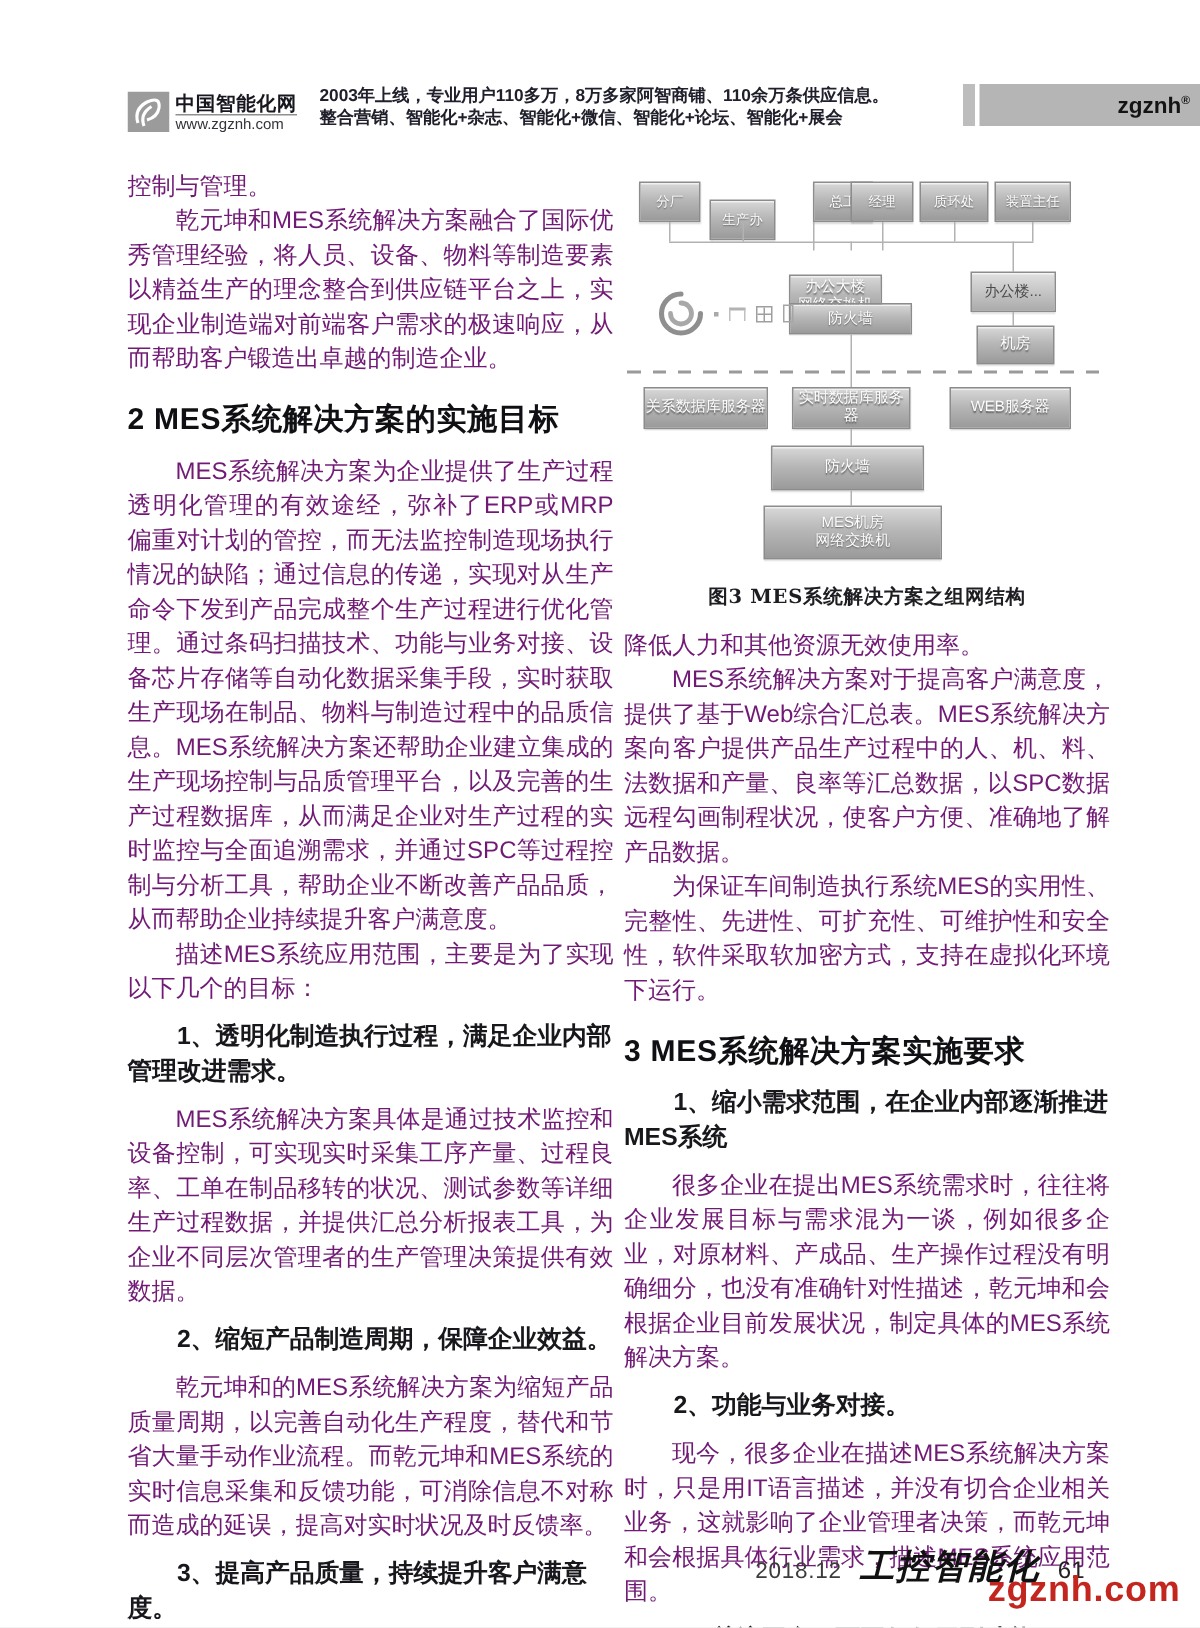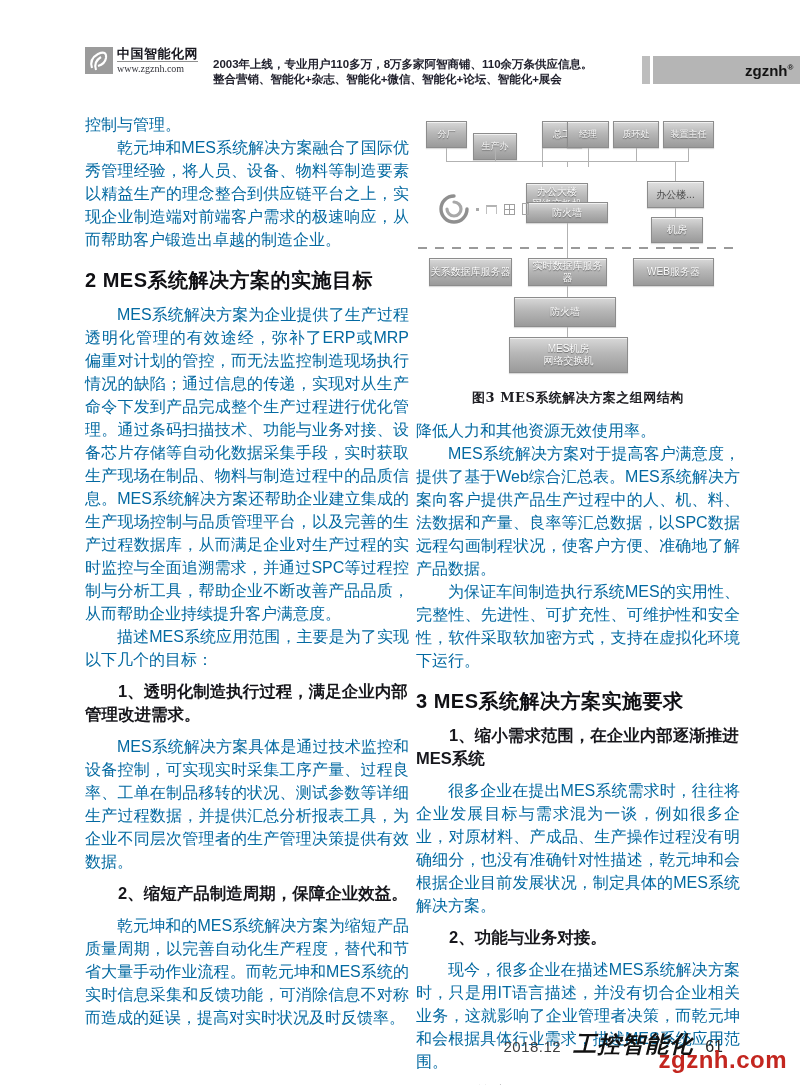--- a/index.html
+++ b/index.html
@@ -3,36 +3,36 @@
 <meta charset="utf-8">
 <style>
   html,body { margin:0; padding:0; background:#e9e9e9; }
   .page {
     position:relative; width:800px; height:1085px; margin:0 auto;
     background:#ffffff; overflow:hidden;
     font-family:"Liberation Sans", sans-serif; color:#26262c;
   }
 
   
-  .hdr-logo { position:absolute; top:46px; left:85px; display:flex; align-items:center; gap:4px;font-family:Liberation Serif, serif; }
+  .hdr-logo { position:absolute; top:61px; left:85px; display:flex; align-items:flex-start; gap:4px; }
   .hdr-logo svg { display:block; }
   .hdr-logo-text { display:flex; flex-direction:column; }
   .hdr-site-name { font-size:13px; font-weight:bold; color:#17171f; letter-spacing:.5px; line-height:15px; }
   .hdr-site-url  { font-size:10px; color:#33333a; border-top:1px solid #8f8f8f; padding-top:1px; line-height:12px; }
   .hdr-tagline { position:absolute; top:57px; left:213px; width:430px; }
   .hdr-tagline div { font-size:11.5px; font-weight:bold; color:#20202c; line-height:15px; white-space:nowrap; }
   .badge-strip { position:absolute; top:56px; right:150px; width:8px; height:28px; background:#bdbdbd; }
   .badge { position:absolute; top:56px; right:0; width:147px; height:28px; background:#b5b5b5; display:flex; align-items:center; }
   .badge span { margin-left:46px; font-size:15px; font-weight:bold; color:#141414; }
   .badge sup { font-size:8px; }
 
   
   .content { position:absolute; top:113px; left:85px; width:655px; display:flex; gap:7px; }
   .col { width:324px; }
-  .para, .frag { margin:0; font-size:16px; line-height:23px; text-align:justify; color:#0369a1; }
+  .para, .frag { margin:0; font-size:16px; line-height:23px; text-align:justify; color:#701a75; }
   .para { text-indent:2em; }
   .sub  { margin:9px 0; font-size:16.5px; line-height:23px; font-weight:bold; text-indent:2em; color:#17171c; }
   .hd   { margin:16px 0 10px; font-size:20px; line-height:26px; font-weight:600; color:#101014; letter-spacing:.5px; }
 
   
   .figure { position:relative; width:325px; height:268px; }
   .nbox {
     position:absolute; box-sizing:border-box;
     background:linear-gradient(180deg,#d8d8d8 0%,#b7b7b7 45%,#9a9a9a 100%);
     border:1px solid #8c8c8c; box-shadow:inset 0 1px 0 rgba(255,255,255,.65), 0 1px 1px rgba(0,0,0,.15);
@@ -98,20 +98,21 @@
     <div class="col">
       <p class="frag">控制与管理。</p>
       <p class="para">乾元坤和MES系统解决方案融合了国际优秀管理经验，将人员、设备、物料等制造要素以精益生产的理念整合到供应链平台之上，实现企业制造端对前端客户需求的极速响应，从而帮助客户锻造出卓越的制造企业。</p>
       <h2 class="hd">2 MES系统解决方案的实施目标</h2>
       <p class="para">MES系统解决方案为企业提供了生产过程透明化管理的有效途经，弥补了ERP或MRP偏重对计划的管控，而无法监控制造现场执行情况的缺陷；通过信息的传递，实现对从生产命令下发到产品完成整个生产过程进行优化管理。通过条码扫描技术、功能与业务对接、设备芯片存储等自动化数据采集手段，实时获取生产现场在制品、物料与制造过程中的品质信息。MES系统解决方案还帮助企业建立集成的生产现场控制与品质管理平台，以及完善的生产过程数据库，从而满足企业对生产过程的实时监控与全面追溯需求，并通过SPC等过程控制与分析工具，帮助企业不断改善产品品质，从而帮助企业持续提升客户满意度。</p>
       <p class="para">描述MES系统应用范围，主要是为了实现以下几个的目标：</p>
       <p class="sub">1、透明化制造执行过程，满足企业内部管理改进需求。</p>
       <p class="para">MES系统解决方案具体是通过技术监控和设备控制，可实现实时采集工序产量、过程良率、工单在制品移转的状况、测试参数等详细生产过程数据，并提供汇总分析报表工具，为企业不同层次管理者的生产管理决策提供有效数据。</p>
       <p class="sub">2、缩短产品制造周期，保障企业效益。</p>
       <p class="para">乾元坤和的MES系统解决方案为缩短产品质量周期，以完善自动化生产程度，替代和节省大量手动作业流程。而乾元坤和MES系统的实时信息采集和反馈功能，可消除信息不对称而造成的延误，提高对实时状况及时反馈率。</p>
+      <p class="sub">3、提高产品质量，持续提升客户满意度。</p>
 
     </div>
 
     <div class="col">
 
       <div class="figure">
 
         <div class="nbox" style="left:10px;top:8px;width:41px;height:27px;">分厂</div>
         <div class="nbox" style="left:57px;top:20px;width:44px;height:27px;">生产办</div>
         <div class="nbox" style="left:106px;top:8px;width:40px;height:27px;margin-left:20px;">总工</div>

